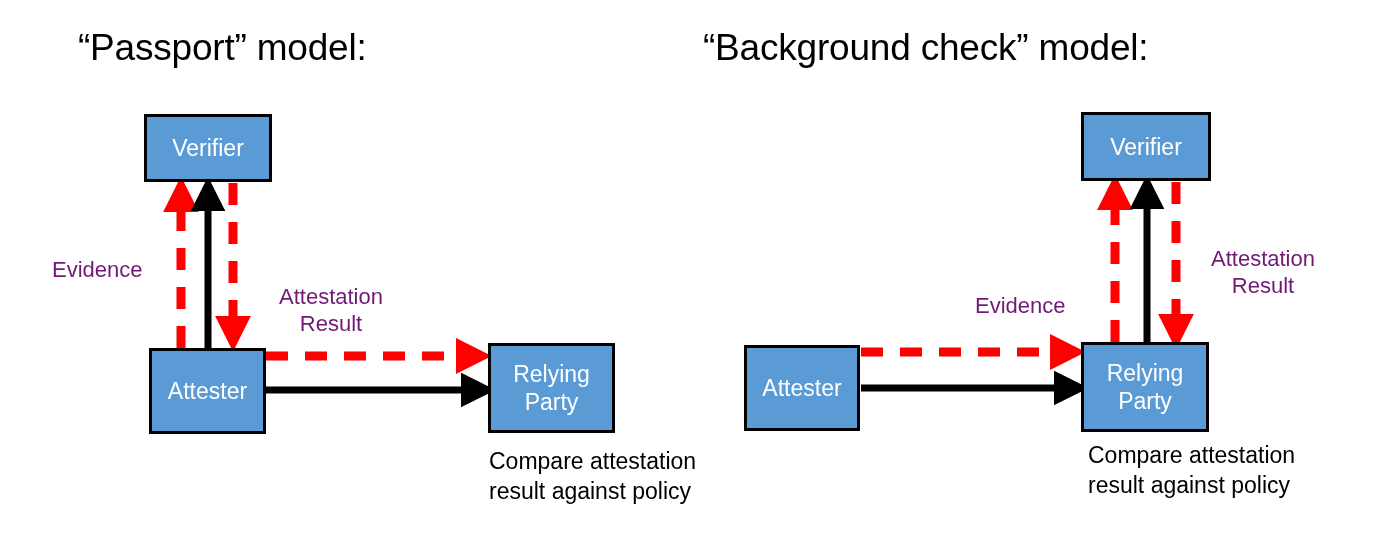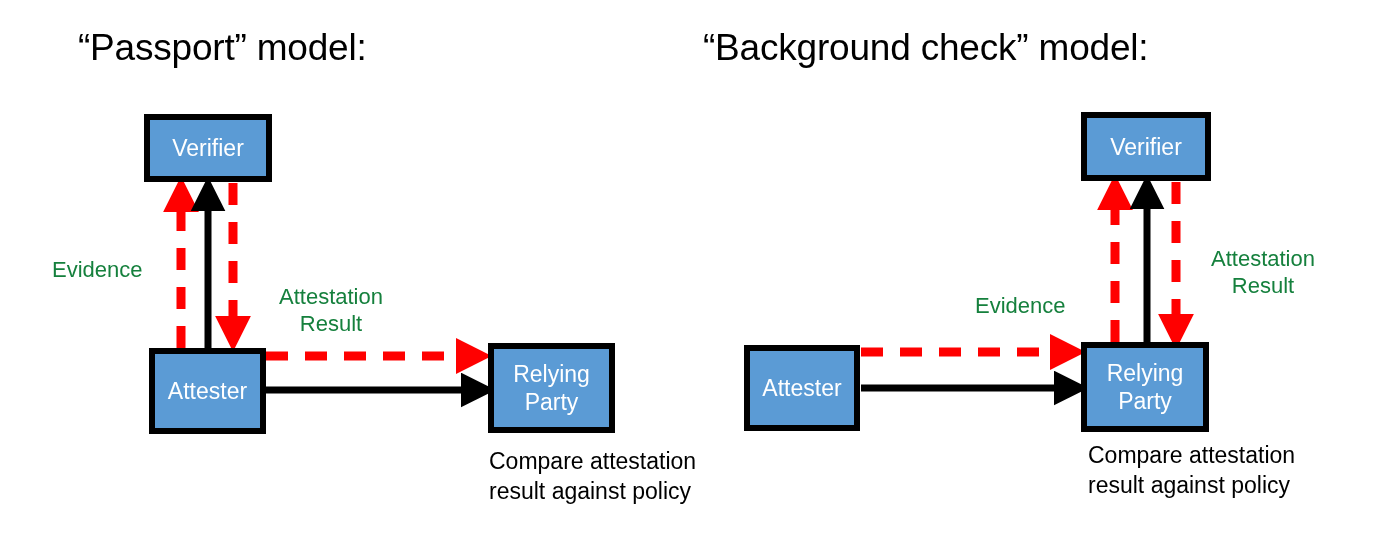--- a/index.html
+++ b/index.html
@@ -29,21 +29,21 @@
     white-space: nowrap;
     letter-spacing: -0.2px;
   }
   #title-passport   { left: 78px;  top: 27px; }
   #title-background { left: 703px; top: 27px; }
 
   
   .role-box {
     position: absolute;
     background: #5B9BD5;
-    border: 6px solid #000000;
+    border: 3px solid #000000;
     color: #ffffff;
     display: flex;
     align-items: center;
     justify-content: center;
     text-align: center;
     font-size: 23px;
     line-height: 28px;
     font-weight: 400;
     box-sizing: border-box;
     z-index: 5;
@@ -55,21 +55,21 @@
   #box-rp-left       { left: 488px; top: 343px; width: 127px; height: 90px; }
 
   
   #box-verifier-right { left: 1081px; top: 112px; width: 130px; height: 69px; }
   #box-attester-right { left: 744px;  top: 345px; width: 116px; height: 86px; }
   #box-rp-right       { left: 1081px; top: 342px; width: 128px; height: 90px; }
 
   
   .flow-label {
     position: absolute;
-    color: #15803d;
+    color: #701a75;
     font-size: 22px;
     line-height: 27px;
     font-weight: 400;
     white-space: pre-line;
     text-align: center;
   }
   #label-evidence-left   { left: 52px;  top: 256px; text-align: left; }
   #label-ar-left         { left: 266px; top: 283px; width: 130px; }
   #label-evidence-right  { left: 975px; top: 292px; text-align: left; }
   #label-ar-right        { left: 1198px; top: 245px; width: 130px; }

